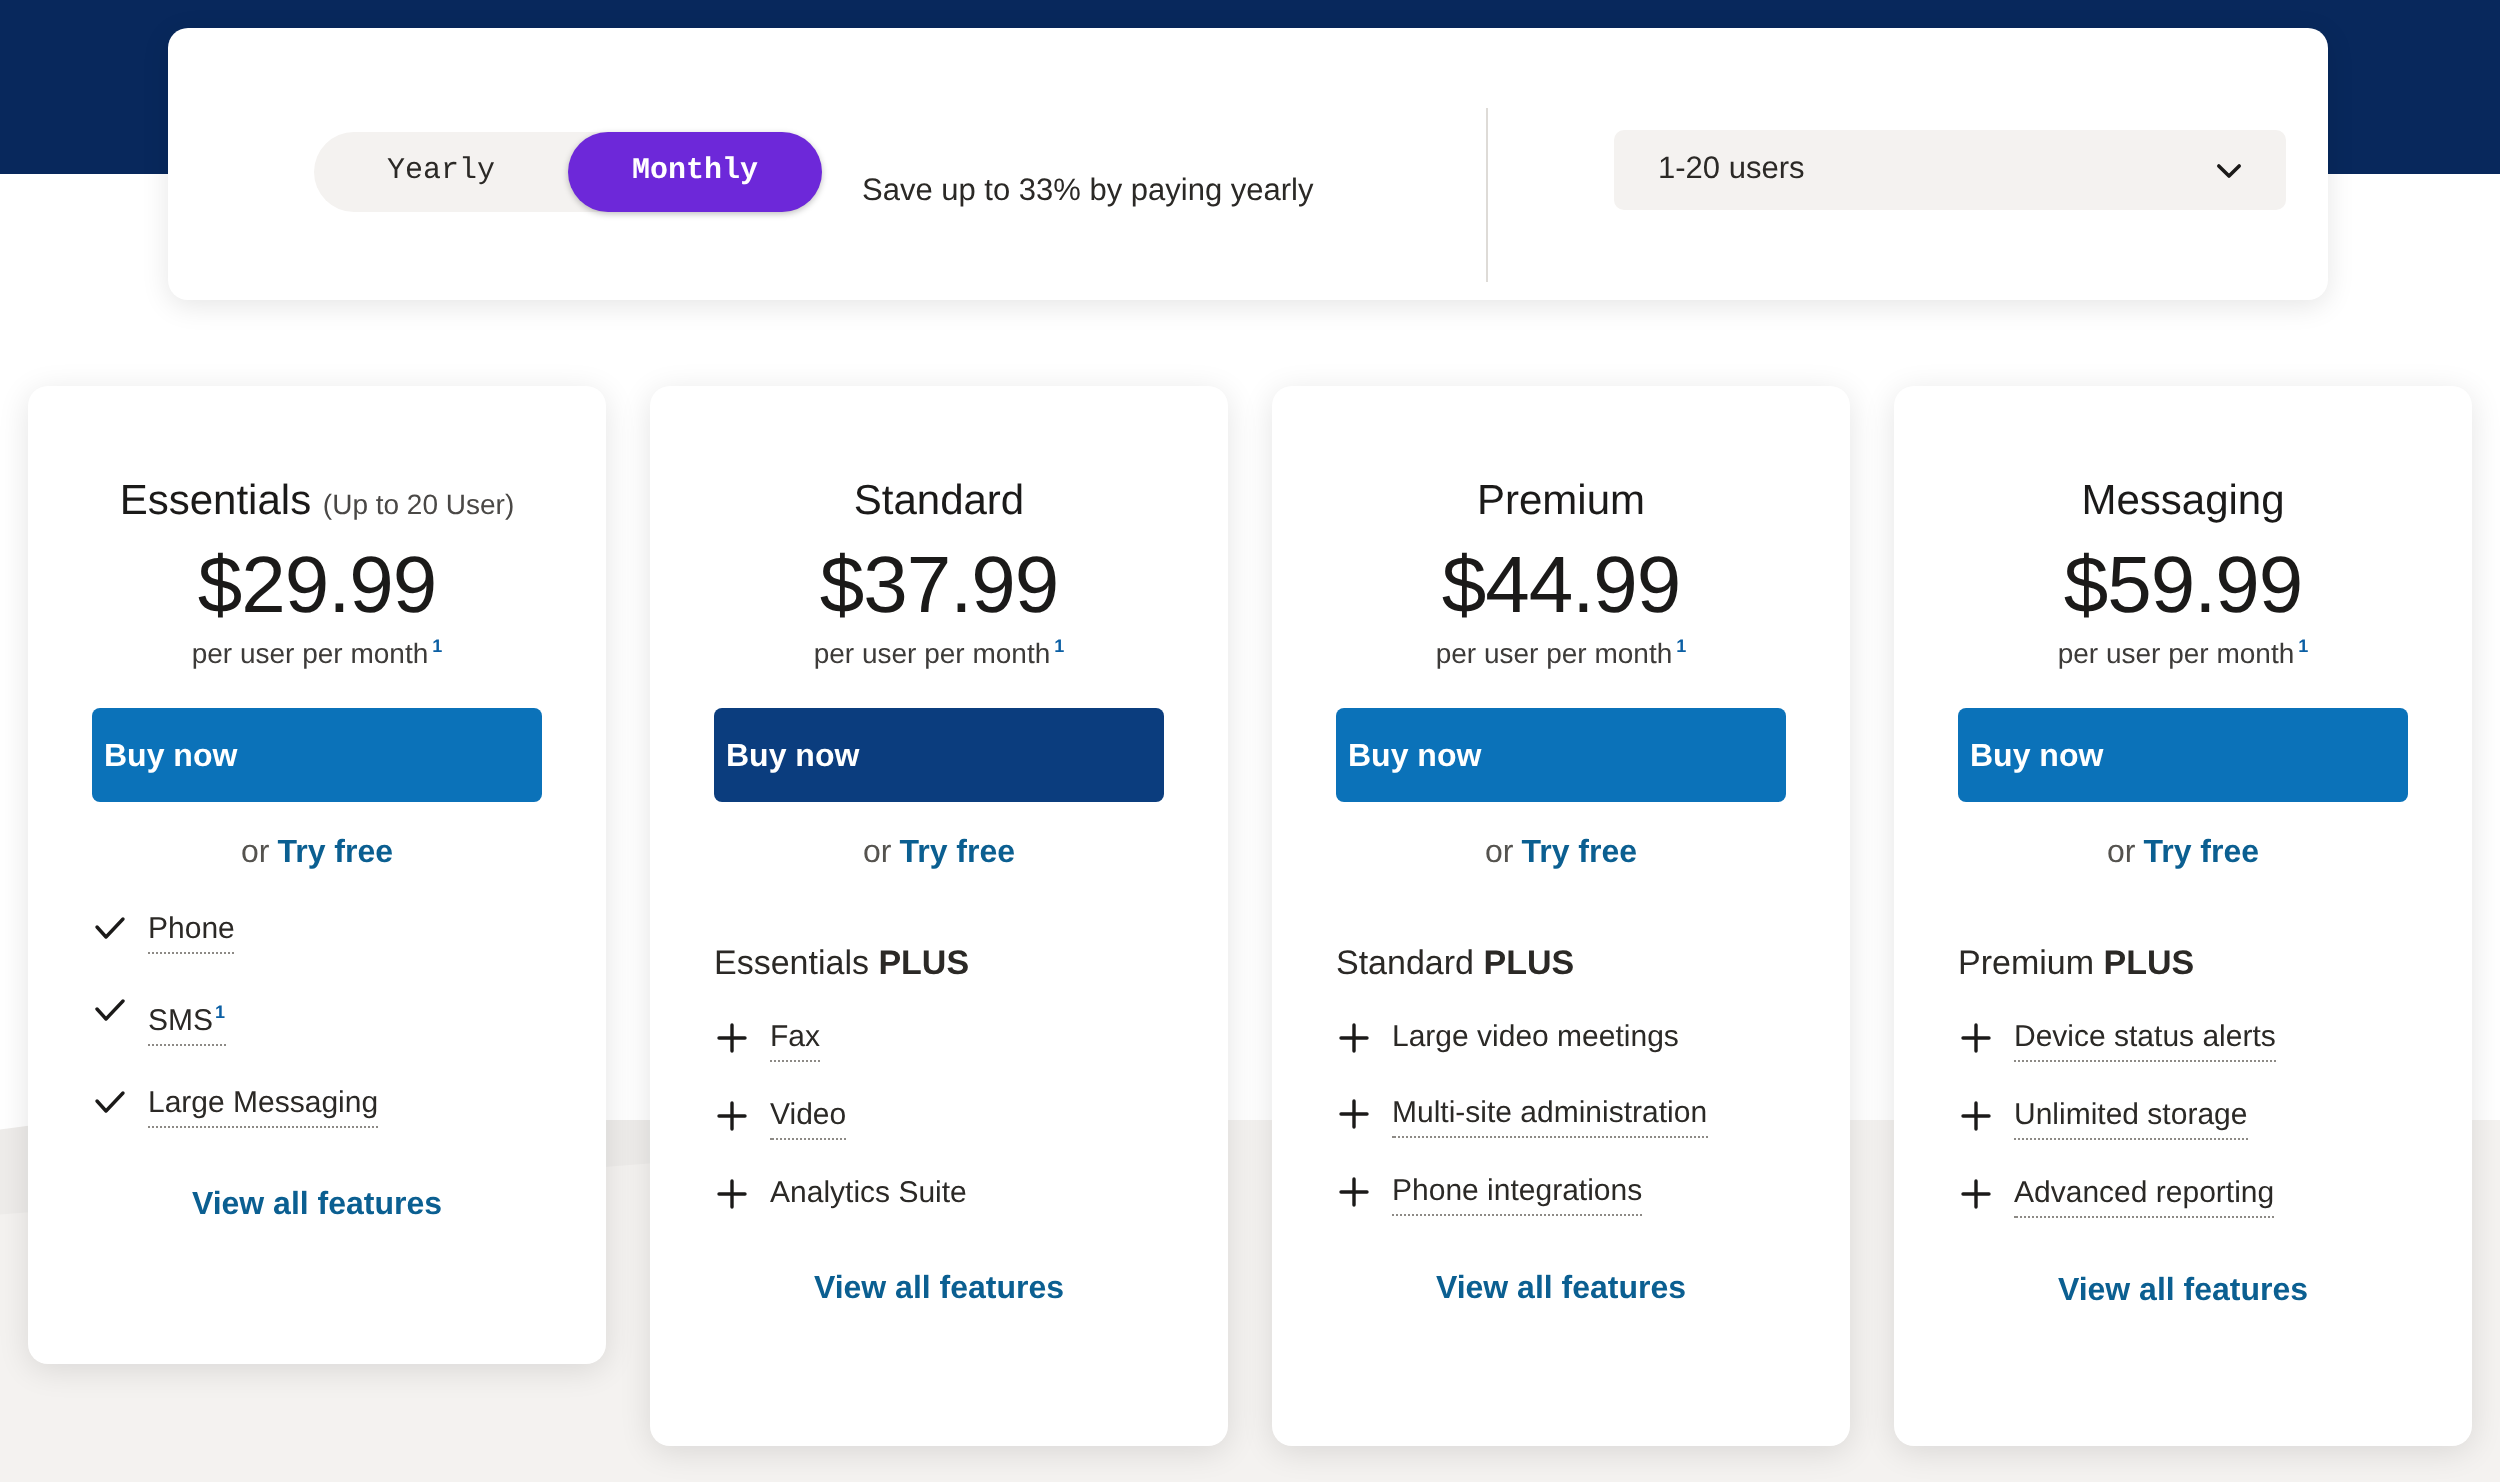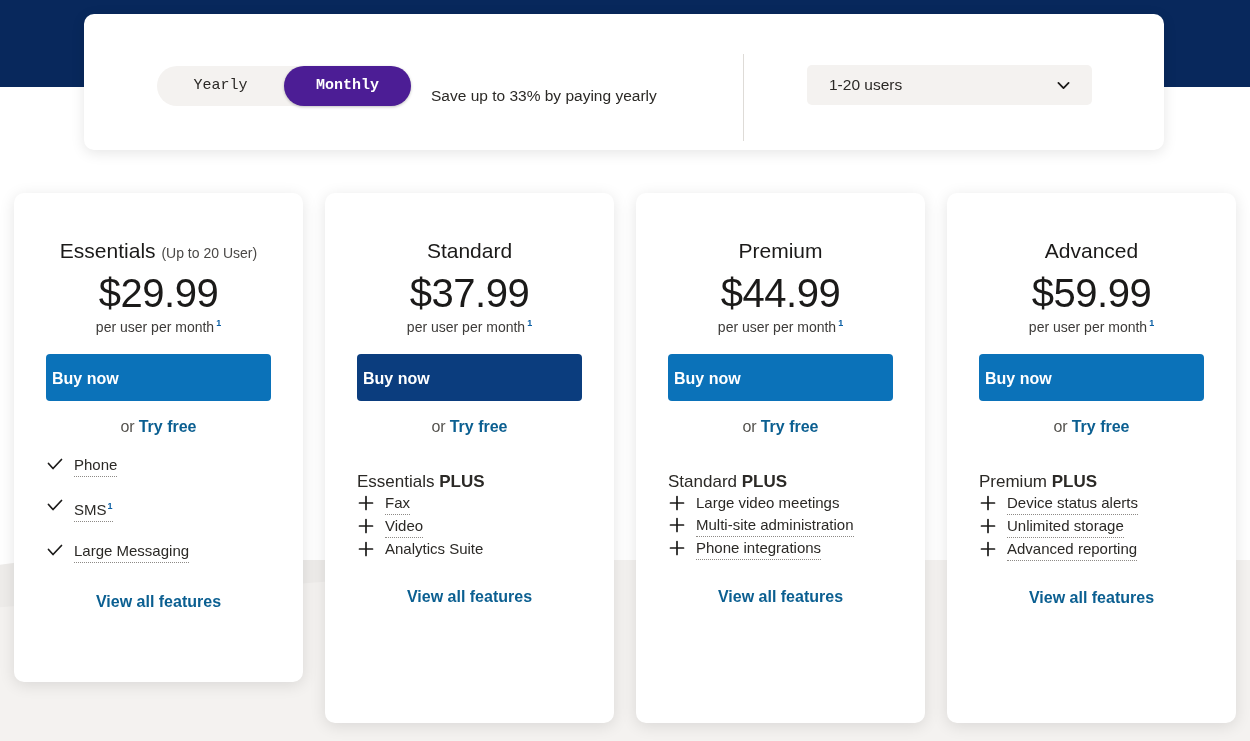--- a/index.html
+++ b/index.html
@@ -92,21 +92,21 @@
     height: 40px;
     line-height: 40px;
     text-align: center;
     font-size: 15px;
     color: #2b2926;
     border-radius: 20px;
     cursor: pointer;
     user-select: none;
   }
   .toggle-opt.active {
-    background: #4c1d95;
+    background: #6d28d9;
     color: #ffffff;
     font-weight: bold;
     box-shadow: 0 1px 3px rgba(0,0,0,.25);
   }
 
   .save-note {
     position: absolute;
     left: 347px;      
     top: 73px;        
     font-size: 15.5px;
@@ -120,21 +120,21 @@
     top: 40px;
     width: 1px;
     height: 87px;
     background: #dedbd7;
   }
 
   .user-select {
     position: absolute;
     left: 723px;    
     top: 51px;      
-    width: 285px;
+    width: 336px;
     height: 40px;
     background: #f4f2f0;
     border-radius: 5px;
     display: flex;
     align-items: center;
     justify-content: space-between;
     padding: 0 20px 0 22px;
     box-sizing: border-box;
     cursor: pointer;
   }
@@ -243,21 +243,21 @@
   .plus-head b { font-weight: bold; }
 
   .feature-list {
     margin: 0;
     padding: 0;
     list-style: none;
   }
   .feature-list li {
     display: flex;
     align-items: flex-start;
-    margin-top: 2px;
+    margin-top: 18px;
   }
   .feature-list.checks li { margin-top: 20px; }
   .feat-icon {
     width: 22px;
     flex: 0 0 22px;
     text-align: left;
     color: #1b1a19;
     font-size: 19px;
     line-height: 18px;
   }
@@ -457,21 +457,21 @@
             </svg>
           </span>
           <span class="feat-label dotted">Phone integrations</span>
         </li>
       </ul>
       <a class="view-all">View all features</a>
     </div>
 
     <div class="card c3">
       <div class="plan-title">
-        <span>Advanced</span>
+        <span>Messaging</span>
         <span class="sub"></span>
       </div>
       <div class="plan-price">$59.99</div>
       <div class="plan-period">
         <span>per user per month</span><sup>1</sup>
       </div>
       <button class="buy-btn">Buy now</button>
       <div class="try-row">
         <span>or</span><a>Try free</a>
       </div>

